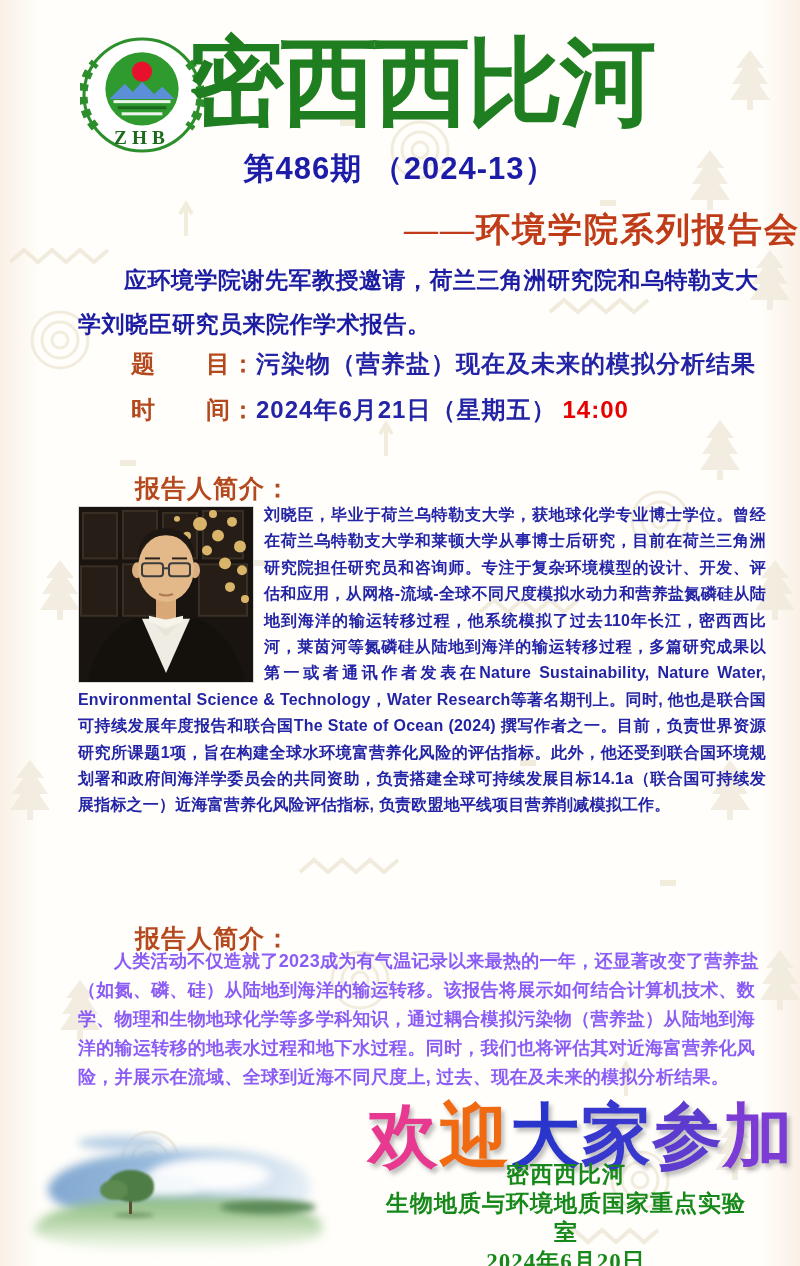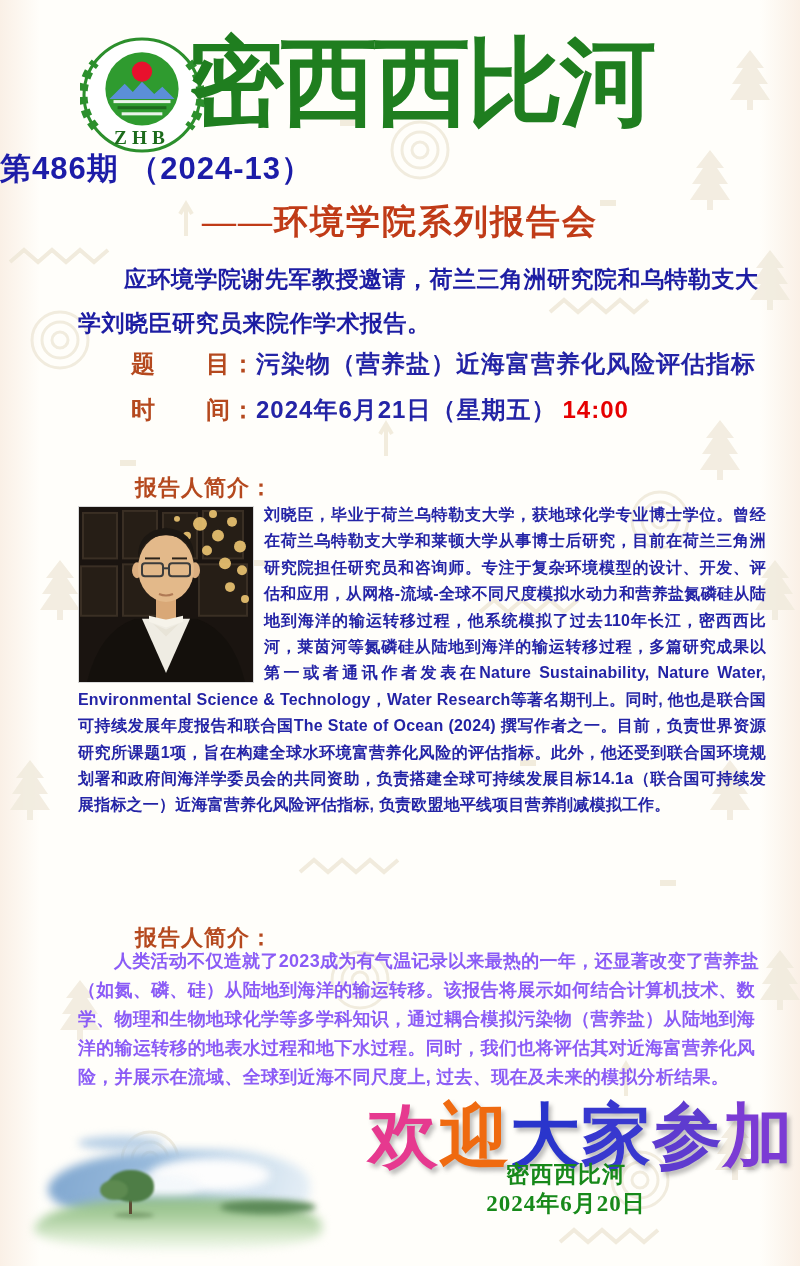--- a/index.html
+++ b/index.html
@@ -14,45 +14,45 @@
 
   
   .logo-svg{left:80px;top:36px;width:124px;height:118px;}
   .page-title{
     left:188px;top:28px;width:600px;
     font-family:"Liberation Serif","DejaVu Serif",serif;
     font-size:96px;font-weight:700;line-height:110px;letter-spacing:-3px;
     color:#1f7e1f;white-space:nowrap;
   }
   .issue-line{
-    left:0;top:149px;width:800px;
+    left:0;top:149px;width:800px;text-align:center;
     font-size:31px;font-weight:700;letter-spacing:1px;color:#1c1ca8;line-height:40px;
   }
   .series-line{
-    left:0;top:200px;width:800px;text-align:center;
+    left:0;top:208px;width:800px;text-align:right;
     font-family:"Liberation Serif","DejaVu Serif",serif;
     font-size:34px;font-weight:600;letter-spacing:2px;color:#c03b17;line-height:44px;
   }
 
   
   .intro{
     left:78px;top:258px;width:684px;
     font-size:23px;font-weight:700;line-height:44px;letter-spacing:.5px;
-    color:#1d1da3;text-indent:2em;font-family:Liberation Serif, serif;
+    color:#1d1da3;text-indent:2em;
   }
 
   
   .meta{left:131px;top:349px;width:660px;}
   .meta-row{font-size:24px;font-weight:700;line-height:30px;margin-bottom:16px;letter-spacing:1px;white-space:nowrap;}
   .meta-label{color:#b5491e;}
   .meta-value{color:#2424a6;}
   .meta-highlight{color:#e60000;margin-left:6px;}
 
   .section-heading{
-    font-size:22px;font-weight:700;color:#b5491e;letter-spacing:1px;line-height:28px;
+    font-size:25px;font-weight:700;color:#b5491e;letter-spacing:1px;line-height:28px;
   }
   .speaker-heading{left:135px;top:474px;}
   .content-heading{left:135px;top:924px;}
 
   
   .bio{
     left:78px;top:502px;width:688px;
     font-size:16px;font-weight:600;line-height:26.4px;letter-spacing:.2px;
     color:#2424a6;text-align:justify;
   }
@@ -171,21 +171,21 @@
 </svg>
 
 <div class="z page-title">密西西比河</div>
 <div class="z issue-line">第486期 （2024-13）</div>
 <div class="z series-line">——环境学院系列报告会</div>
 
 <div class="z intro">应环境学院谢先军教授邀请，荷兰三角洲研究院和乌特勒支大学刘晓臣研究员来院作学术报告。</div>
 
 <div class="z meta">
   <div class="meta-row">
-    <span class="meta-label">题　　目：</span><span class="meta-value">污染物（营养盐）近海富营养化风险评估指标</span><span class="meta-highlight"></span>
+    <span class="meta-label">题　　目：</span><span class="meta-value">污染物（营养盐）现在及未来的模拟分析结果</span><span class="meta-highlight"></span>
   </div>
   <div class="meta-row">
     <span class="meta-label">时　　间：</span><span class="meta-value">2024年6月21日（星期五）</span><span class="meta-highlight">14:00</span>
   </div>
 </div>
 
 <div class="z section-heading speaker-heading">报告人简介：</div>
 
 <div class="z bio">
   <svg class="photo" viewBox="0 0 174 177" preserveAspectRatio="none" aria-hidden="true">
@@ -246,14 +246,15 @@
   <div class="ls-grass"></div>
   <div class="ls-hedge"></div>
   <div class="ls-tree-shadow"></div>
   <div class="ls-trunk"></div>
   <div class="ls-canopy"></div>
   <div class="ls-canopy2"></div>
 </div>
 
 <div class="z footer">
   <div class="footer-line">密西西比河</div>
+  <div class="footer-line">生物地质与环境地质国家重点实验室</div>
   <div class="footer-line">2024年6月20日</div>
 </div>
 
 </body></html>

